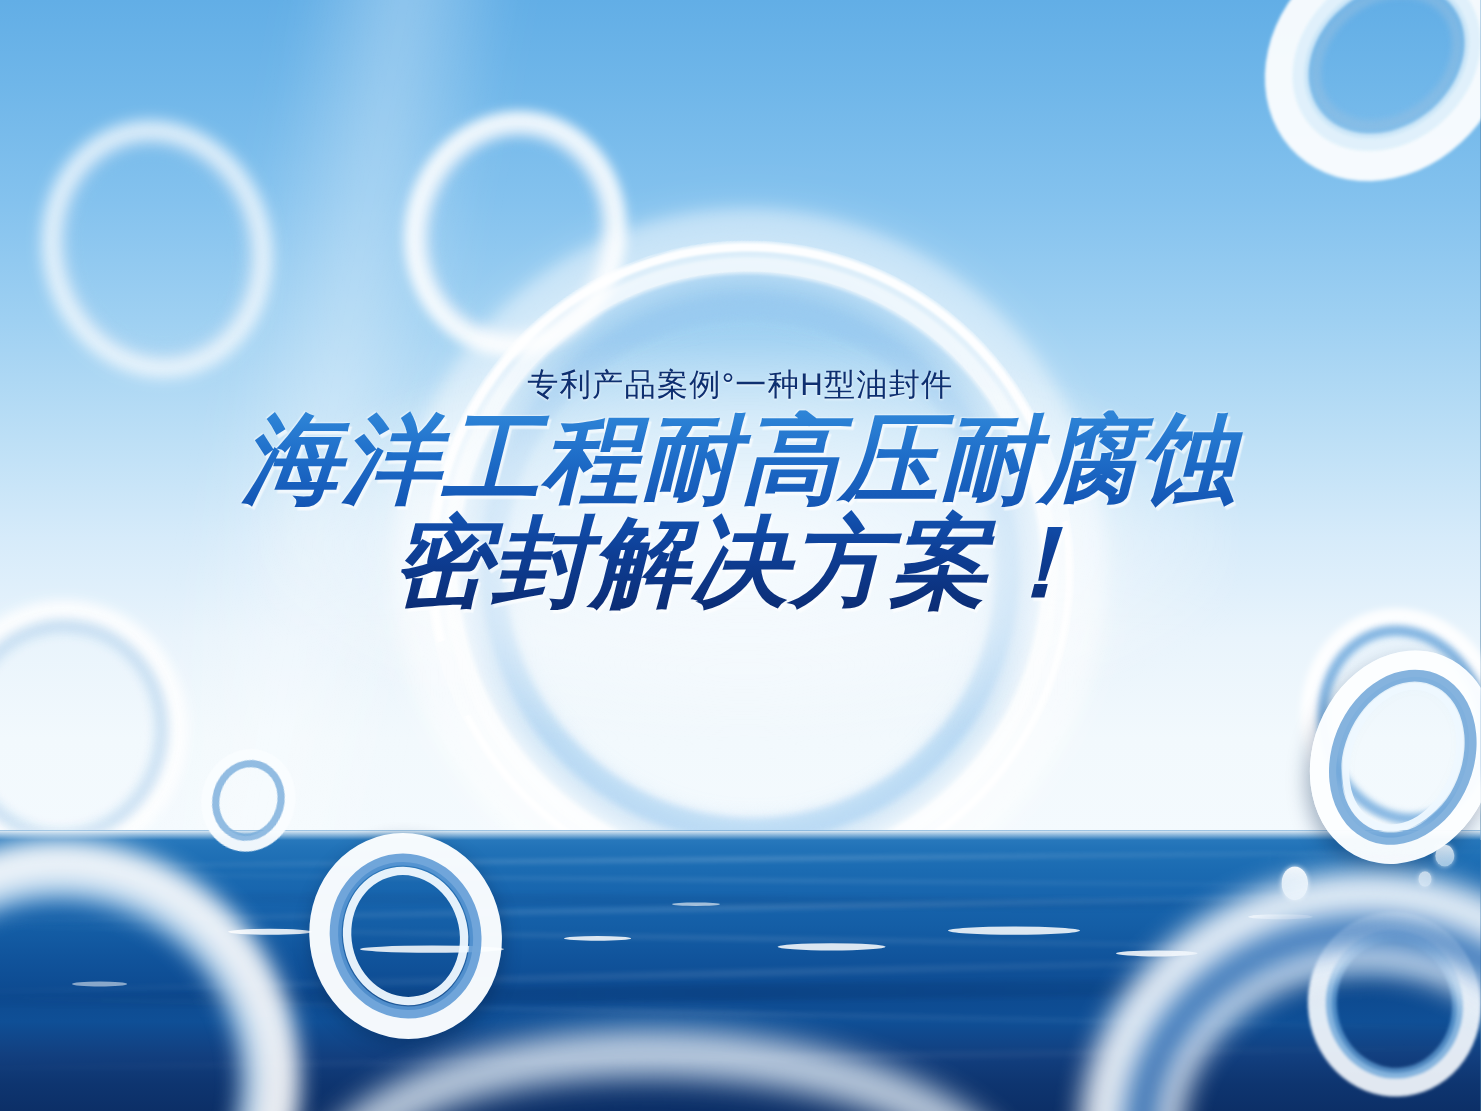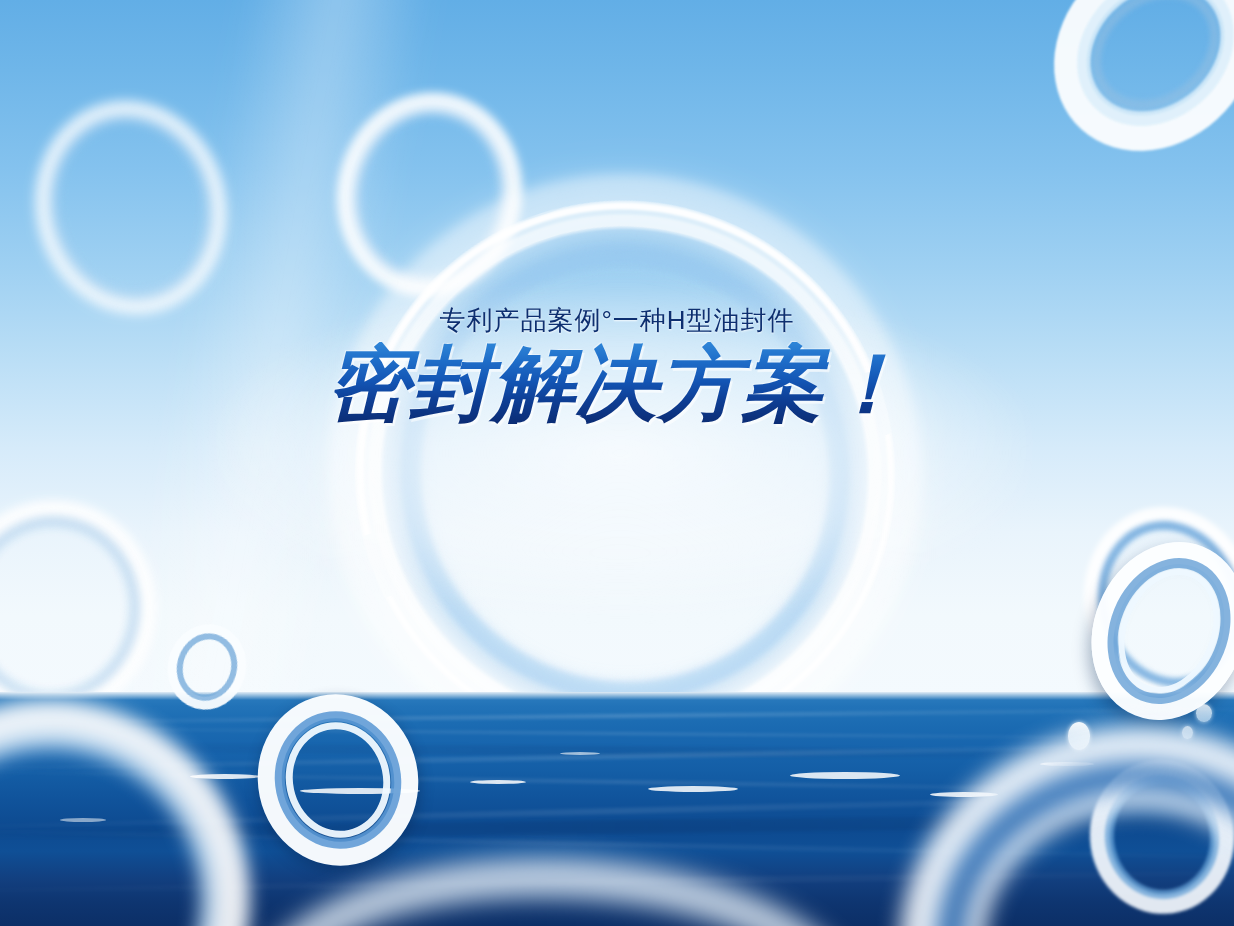--- a/index.html
+++ b/index.html
@@ -264,17 +264,18 @@
     <div class="r-out" style="border-width:40px;border-color:rgba(236,245,252,.9);"></div>
   </div>
 
   <div class="drop" style="left:1068px;top:722px;width:22px;height:28px;z-index:24;"></div>
   <div class="drop" style="left:1196px;top:704px;width:16px;height:18px;z-index:24;opacity:.85;"></div>
   <div class="drop" style="left:1182px;top:726px;width:11px;height:13px;z-index:24;opacity:.7;"></div>
 
   <div class="text-block">
     <div class="subtitle">专利产品案例°一种H型油封件</div>
     <div class="headline">
+      <span>海洋工程耐高压耐腐蚀</span>
       <span class="l2">密封解决方案！</span>
     </div>
   </div>
 
 </div>
 
 </body></html>

